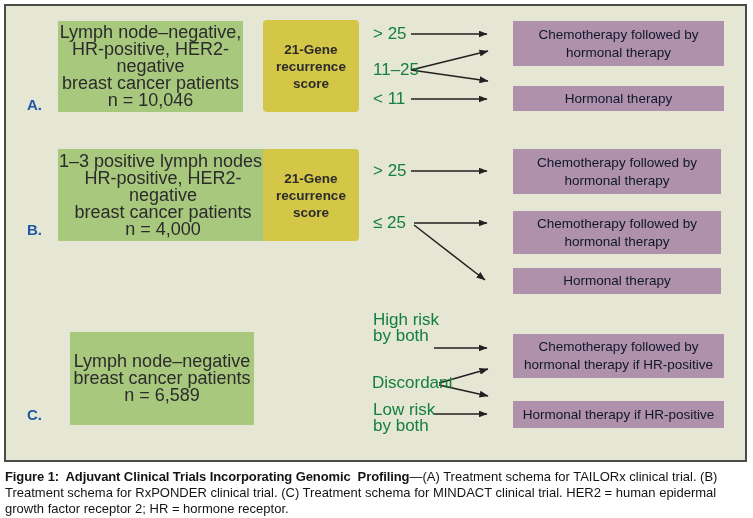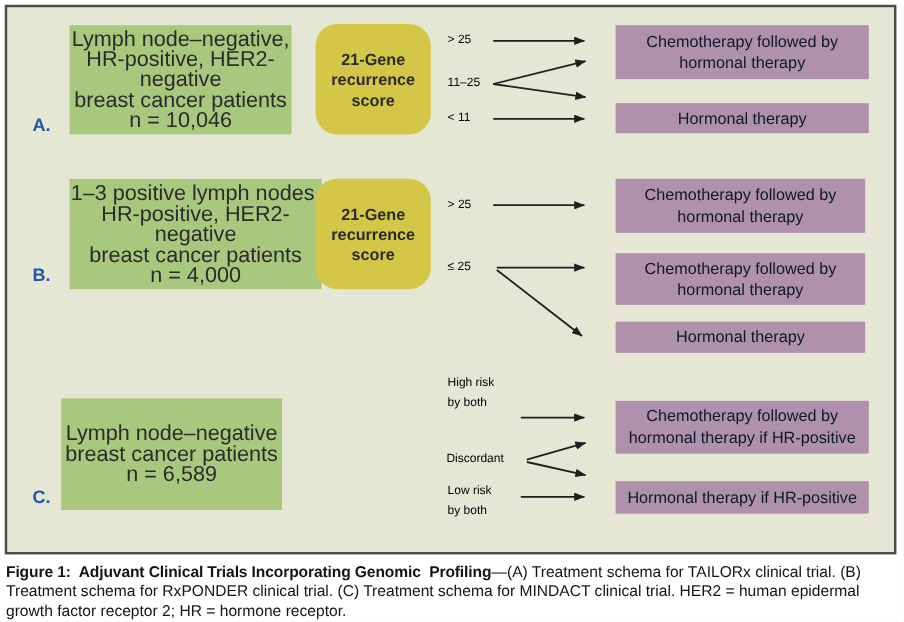--- a/index.html
+++ b/index.html
@@ -13,26 +13,26 @@
   }
   .arrows { position:absolute; left:0; top:0; width:739px; height:454px; }
   .sec-label {
     position:absolute; font-weight:bold; font-size:15px; color:#2157a4;
   }
   .pop-box {
     position:absolute; background:#a8c87e; display:flex; align-items:center; justify-content:center;
     text-align:center; font-size:18px; line-height:17px; white-space:pre-line; color:#2b2b2b;
   }
   .test-box {
-    position:absolute; background:#d4c647; border-radius:18px;
+    position:absolute; background:#d4c647; border-radius:4px;
     display:flex; align-items:center; justify-content:center;
     text-align:center; font-weight:bold; font-size:13.5px; line-height:17px; white-space:pre-line; color:#2b2b2b;
   }
   .branch-label {
-    position:absolute; font-size:10px; line-height:16px; white-space:pre-line; color:#000000;
+    position:absolute; font-size:17px; line-height:16px; white-space:pre-line; color:#15803d;
   }
   .outcome-box {
     position:absolute; background:#af91ab; display:flex; align-items:center; justify-content:center;
     text-align:center; font-size:13.5px; line-height:18px; white-space:pre-line; color:#0f172a;
   }
   .caption {
     position:absolute; left:5px; top:469px; width:744px;
     font-size:13px; line-height:16.2px; color:#141414; white-space:pre-wrap;
   }
   .caption b { letter-spacing:-0.1px; }
@@ -92,21 +92,21 @@
 score</div>
     <div class="branch-label" style="left:367px; top:157px;">&gt; 25</div>
     <div class="branch-label" style="left:367px; top:209px;">≤ 25</div>
     <div class="outcome-box" style="left:507px; top:143px; width:208px; height:45px;">Chemotherapy followed by
 hormonal therapy</div>
     <div class="outcome-box" style="left:507px; top:205px; width:208px; height:43px;">Chemotherapy followed by
 hormonal therapy</div>
     <div class="outcome-box" style="left:507px; top:262px; width:208px; height:26px;">Hormonal therapy</div>
 
     <div class="sec-label" style="left:21px; top:400px;">C.</div>
-    <div class="pop-box" style="left:45px; top:326px; width:184px; height:93px;">Lymph node–negative
+    <div class="pop-box" style="left:64px; top:326px; width:184px; height:93px;">Lymph node–negative
 breast cancer patients
 n = 6,589</div>
     <div class="branch-label" style="left:367px; top:306px;">High risk
 by both</div>
     <div class="branch-label" style="left:366px; top:369px;">Discordant</div>
     <div class="branch-label" style="left:367px; top:396px;">Low risk
 by both</div>
     <div class="outcome-box" style="left:507px; top:328px; width:211px; height:44px;">Chemotherapy followed by
 hormonal therapy if HR-positive</div>
     <div class="outcome-box" style="left:507px; top:395px; width:211px; height:27px;">Hormonal therapy if HR-positive</div>

